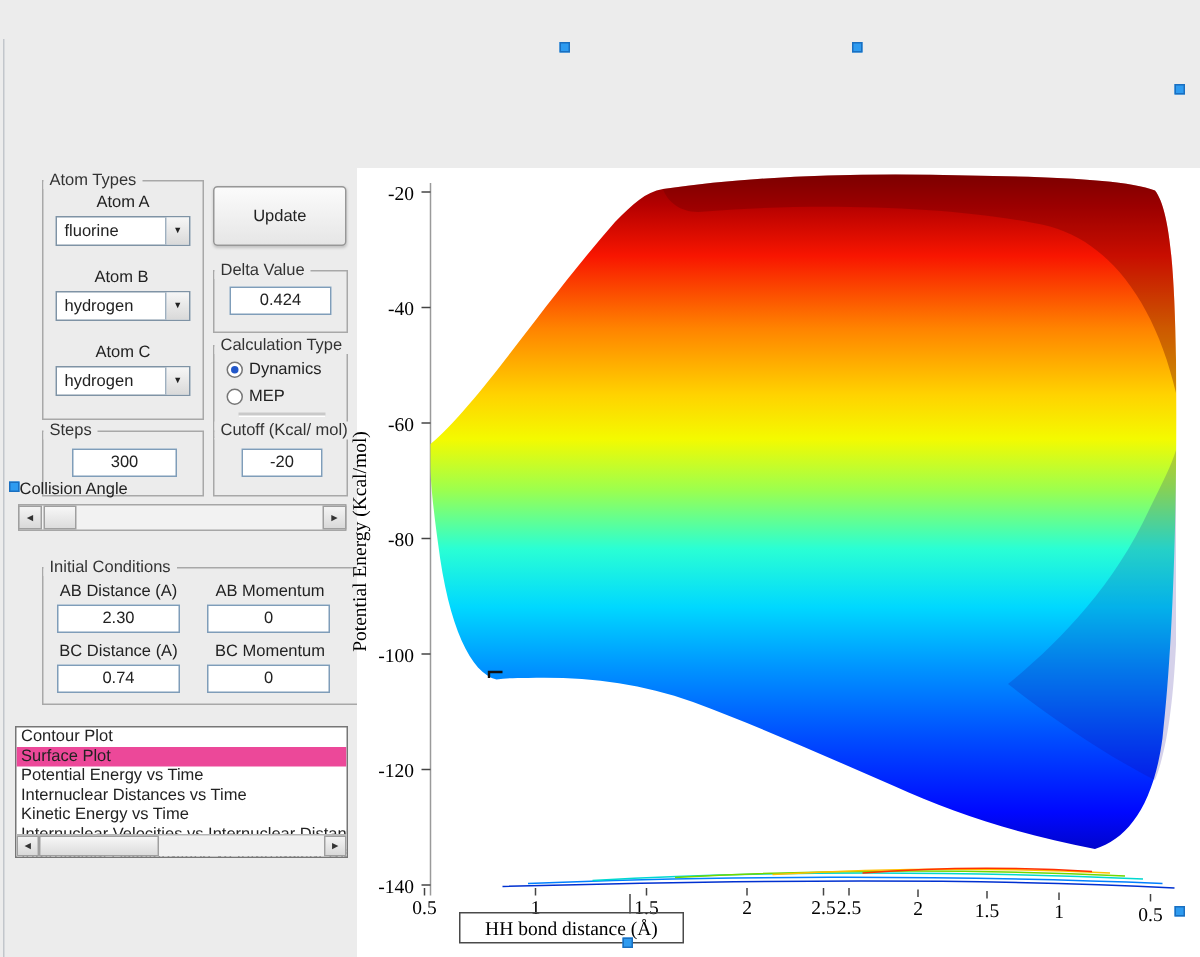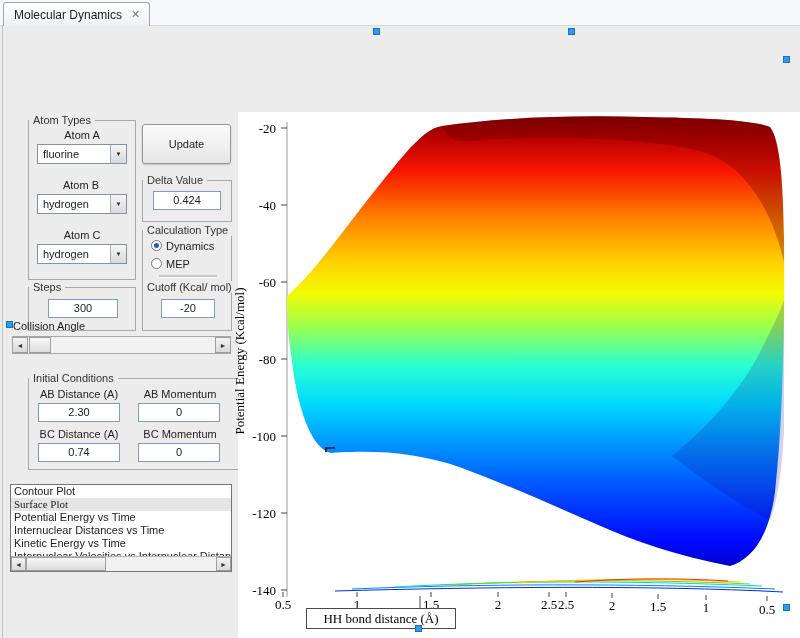--- a/index.html
+++ b/index.html
@@ -19,59 +19,53 @@
   .gtitle { position:absolute; top:-7px; left:0; right:0; text-align:left; font-size:11px; color:#333; white-space:nowrap; }
   .gtitle span { background:#ececec; padding:0 4px; }
   .lbl { position:absolute; font-size:11px; color:#222; text-align:center; white-space:nowrap; }
   .edit { position:absolute; background:#fff; border:1px solid #7f9db9; font-size:11px; text-align:center; padding-top:2px; }
   .btn { position:absolute; background:linear-gradient(#fbfbfb,#e6e6e6); border:1px solid #979797; border-radius:3px;
          box-shadow:0 1px 2px rgba(0,0,0,.18); text-align:center; font-size:11px; }
   .combo { position:absolute; height:20px; background:#fff; border:1px solid #7f93a5; display:flex; }
   .combo-text { flex:1; padding:3px 2px 0 5px; overflow:hidden; white-space:nowrap; }
   .combo-btn { width:16px; border-left:1px solid #9fb0bf; background:linear-gradient(#f6f6f6,#d9d9d9);
                display:flex; align-items:center; justify-content:center; font-size:6px; color:#222; }
-  .radio { position:absolute; display:flex; gap:4px; font-size:11px; }
+  .radio { position:absolute; display:flex; align-items:center; gap:4px; font-size:11px; }
   .rdot { width:11px; height:11px; border-radius:50%; border:1px solid #777; background:#fff; position:relative; }
   .rdot.sel::after { content:""; position:absolute; left:2px; top:2px; width:5px; height:5px; border-radius:50%; background:#2257c9; }
   .divider { position:absolute; height:3px; background:#c9c9c9; border-bottom:1px solid #fff; }
 
   
   .sb { position:absolute; background:#f2f2f2; border:1px solid #a6a6a6; }
   .sb-btn { position:absolute; top:0; bottom:0; width:16px; background:linear-gradient(#f4f4f4,#d9d9d9); border:1px solid #9f9f9f;
             display:flex; align-items:center; justify-content:center; font-size:7px; color:#333; }
   .sb-thumb { position:absolute; top:0; bottom:0; background:linear-gradient(#f7f7f7,#dcdcdc); border:1px solid #9f9f9f; }
 
   
   .list { position:absolute; left:10px; top:484px; width:222px; height:88px; background:#fff; border:1px solid #767676; overflow:hidden; }
   .list-item { height:13px; line-height:13px; padding-left:3px; font-size:11px; white-space:nowrap; overflow:hidden; }
-  .list-item.sel { background:#e5e5e5;font-family:Liberation Serif, serif; }
+  .list-item.sel { background:#ec4899; }
   .list-hsb { position:absolute; left:0; right:0; bottom:0; height:15px; background:#f1f1f1; border-top:1px solid #b5b5b5; }
 
   
   .plot-bg { position:absolute; left:238px; top:112px; width:562px; height:526px; background:#fff; }
   .serif { font-family:"Liberation Serif", serif; font-size:13px; color:#000; }
   .ytick { position:absolute; left:242px; width:34px; text-align:right; }
   .xtick { position:absolute; width:30px; text-align:center; }
   .ylabel { position:absolute; left:130px; top:353px; width:220px; text-align:center; transform:rotate(-90deg); }
   .xlabel-box { position:absolute; left:306px; top:608px; width:150px; height:21px; border:1px solid #4a4a4a; text-align:center; line-height:19px; }
   .xlabel2 { position:absolute; left:598px; top:614px; width:150px; text-align:center; }
 
   .handle { position:absolute; width:7px; height:7px; background:#2e9bf0; border:1px solid #1a6fc0; }
 </style>
 </head>
 <body>
 
 <div id="app">
 
-  <div class="tabbar">
-    <div class="tab">
-      <span>Molecular Dynamics</span>
-      <span class="close">✕</span>
-    </div>
-  </div>
   <div class="left-edge"></div>
 
   <div class="group" style="left:28px; top:120px; width:108px; height:160px;">
     <div class="gtitle"><span>Atom Types</span></div>
     <div class="lbl" style="left:0; right:0; top:8px;">Atom A</div>
     <div class="combo" style="left:8px; top:23px; width:90px;">
       <div class="combo-text">fluorine</div>
       <div class="combo-btn">▼</div>
     </div>
     <div class="lbl" style="left:0; right:2px; top:58px;">Atom B</div>

